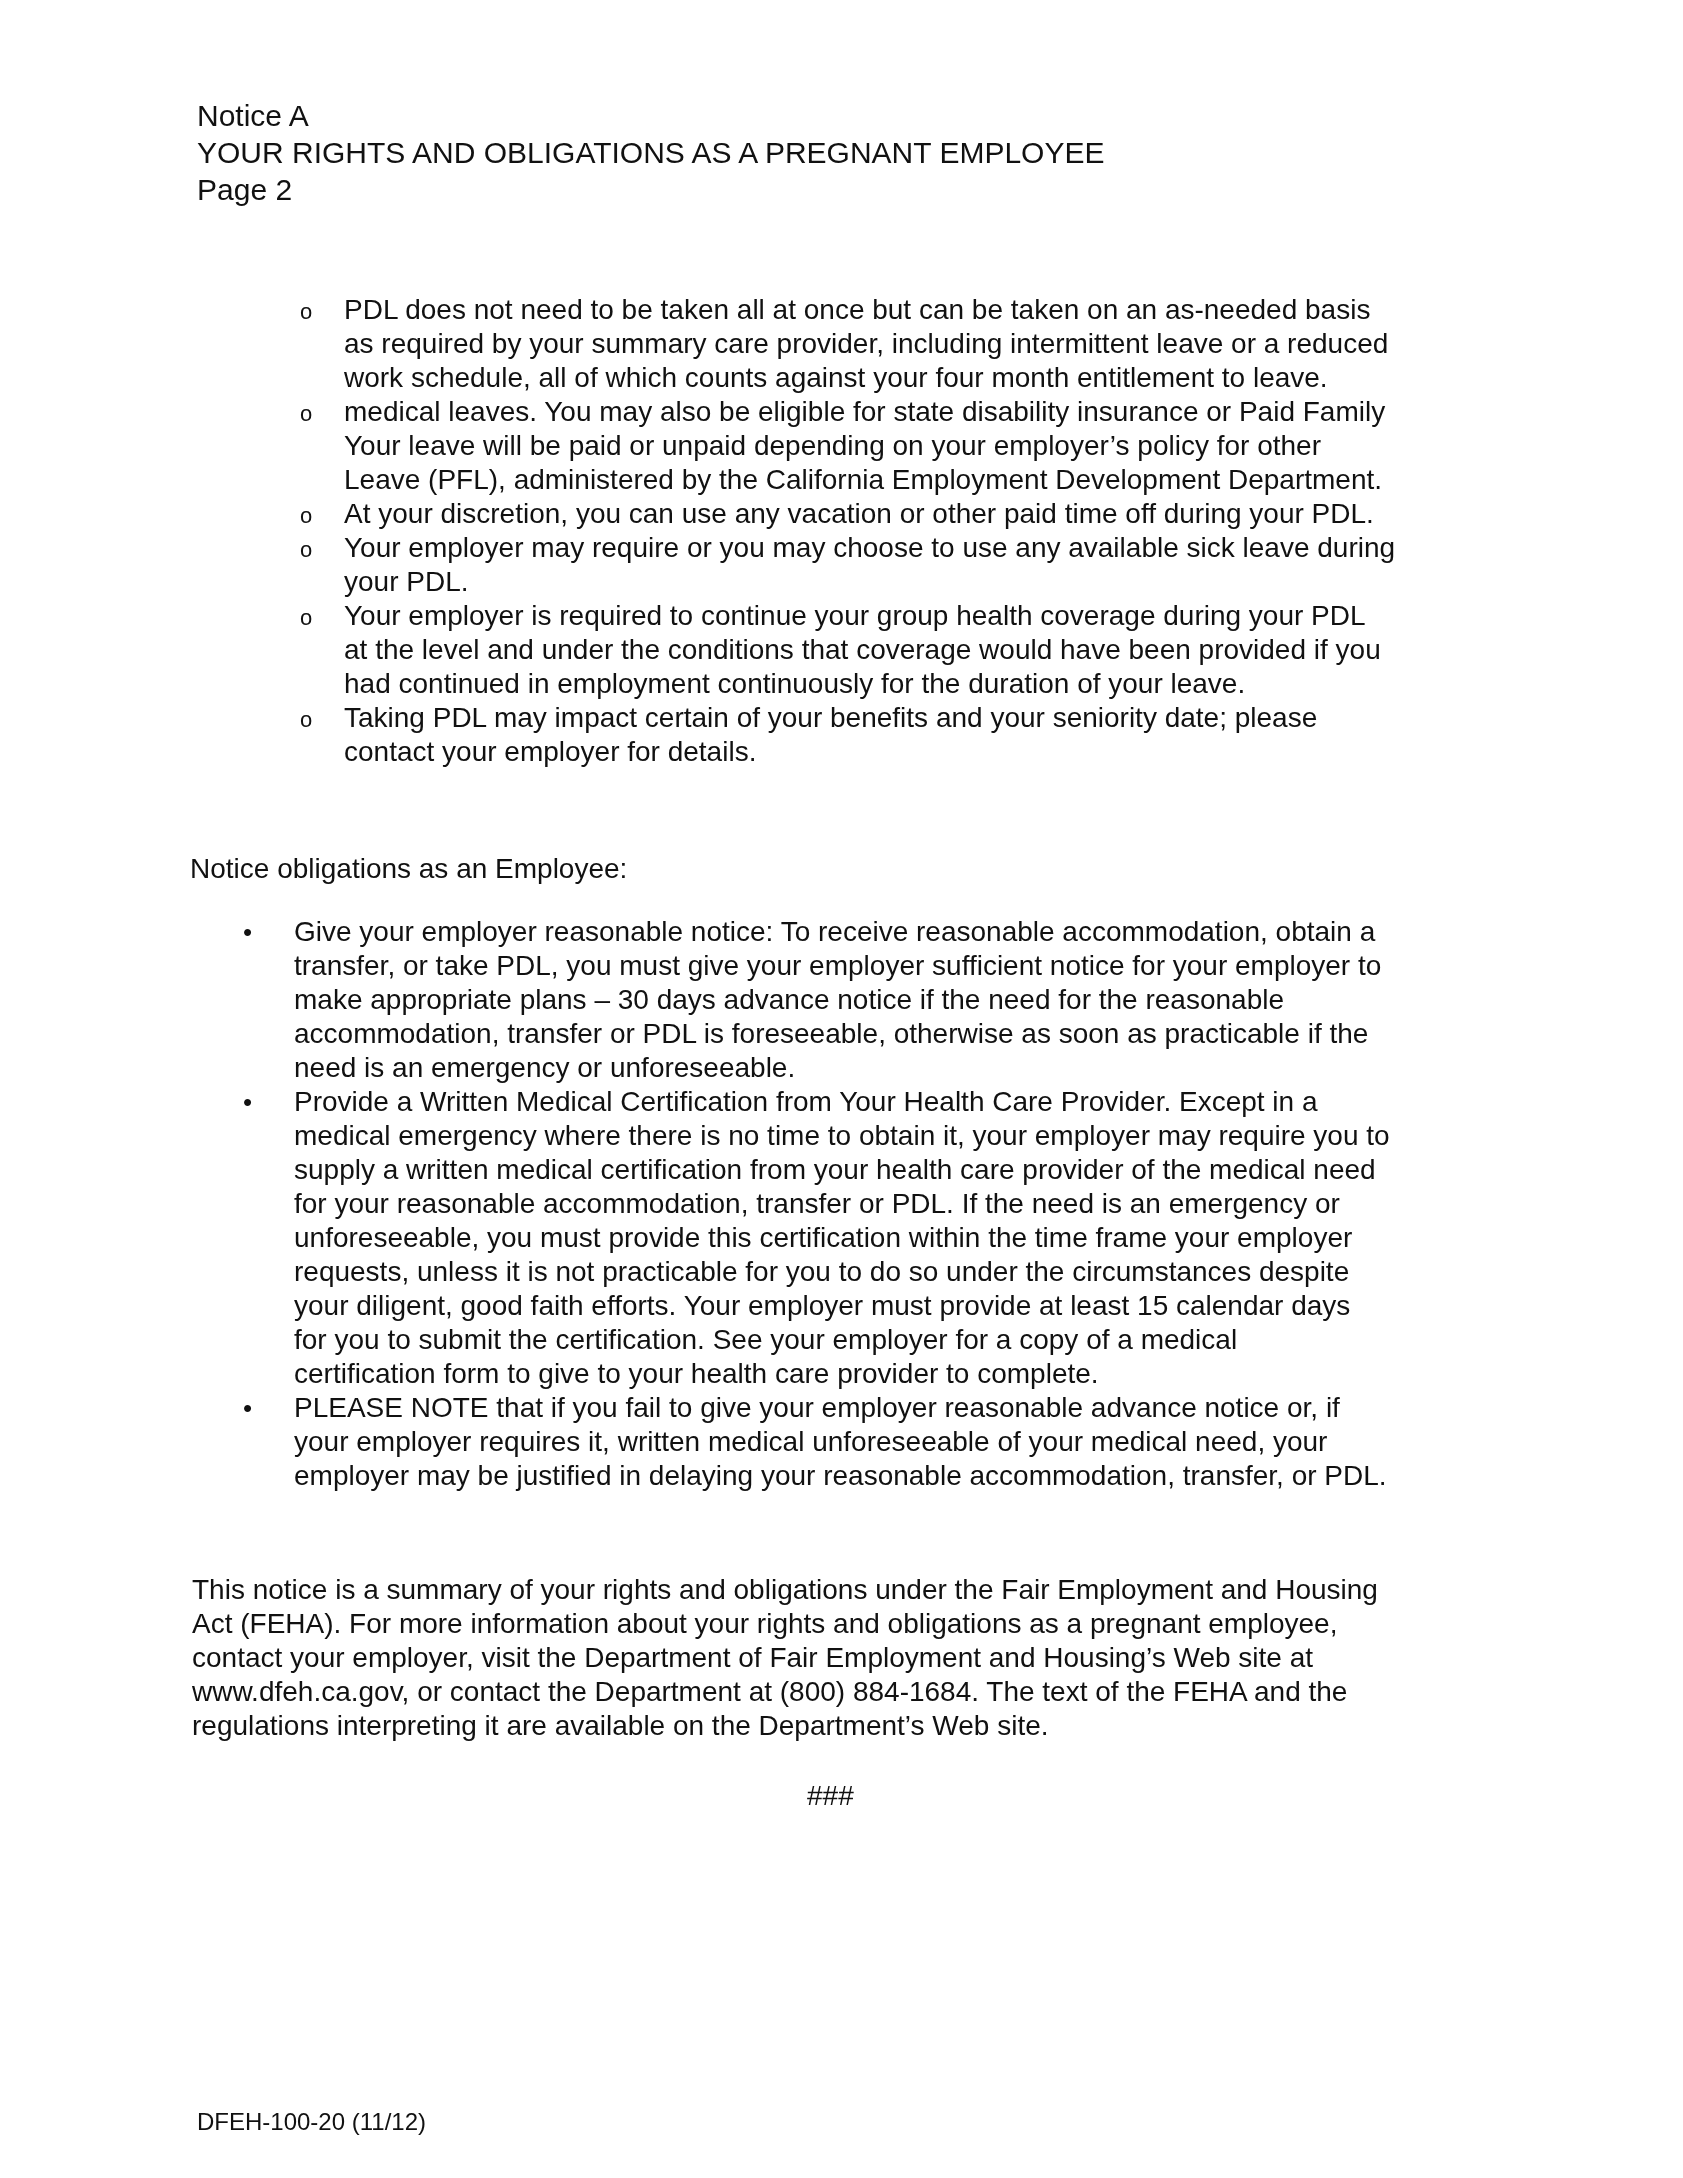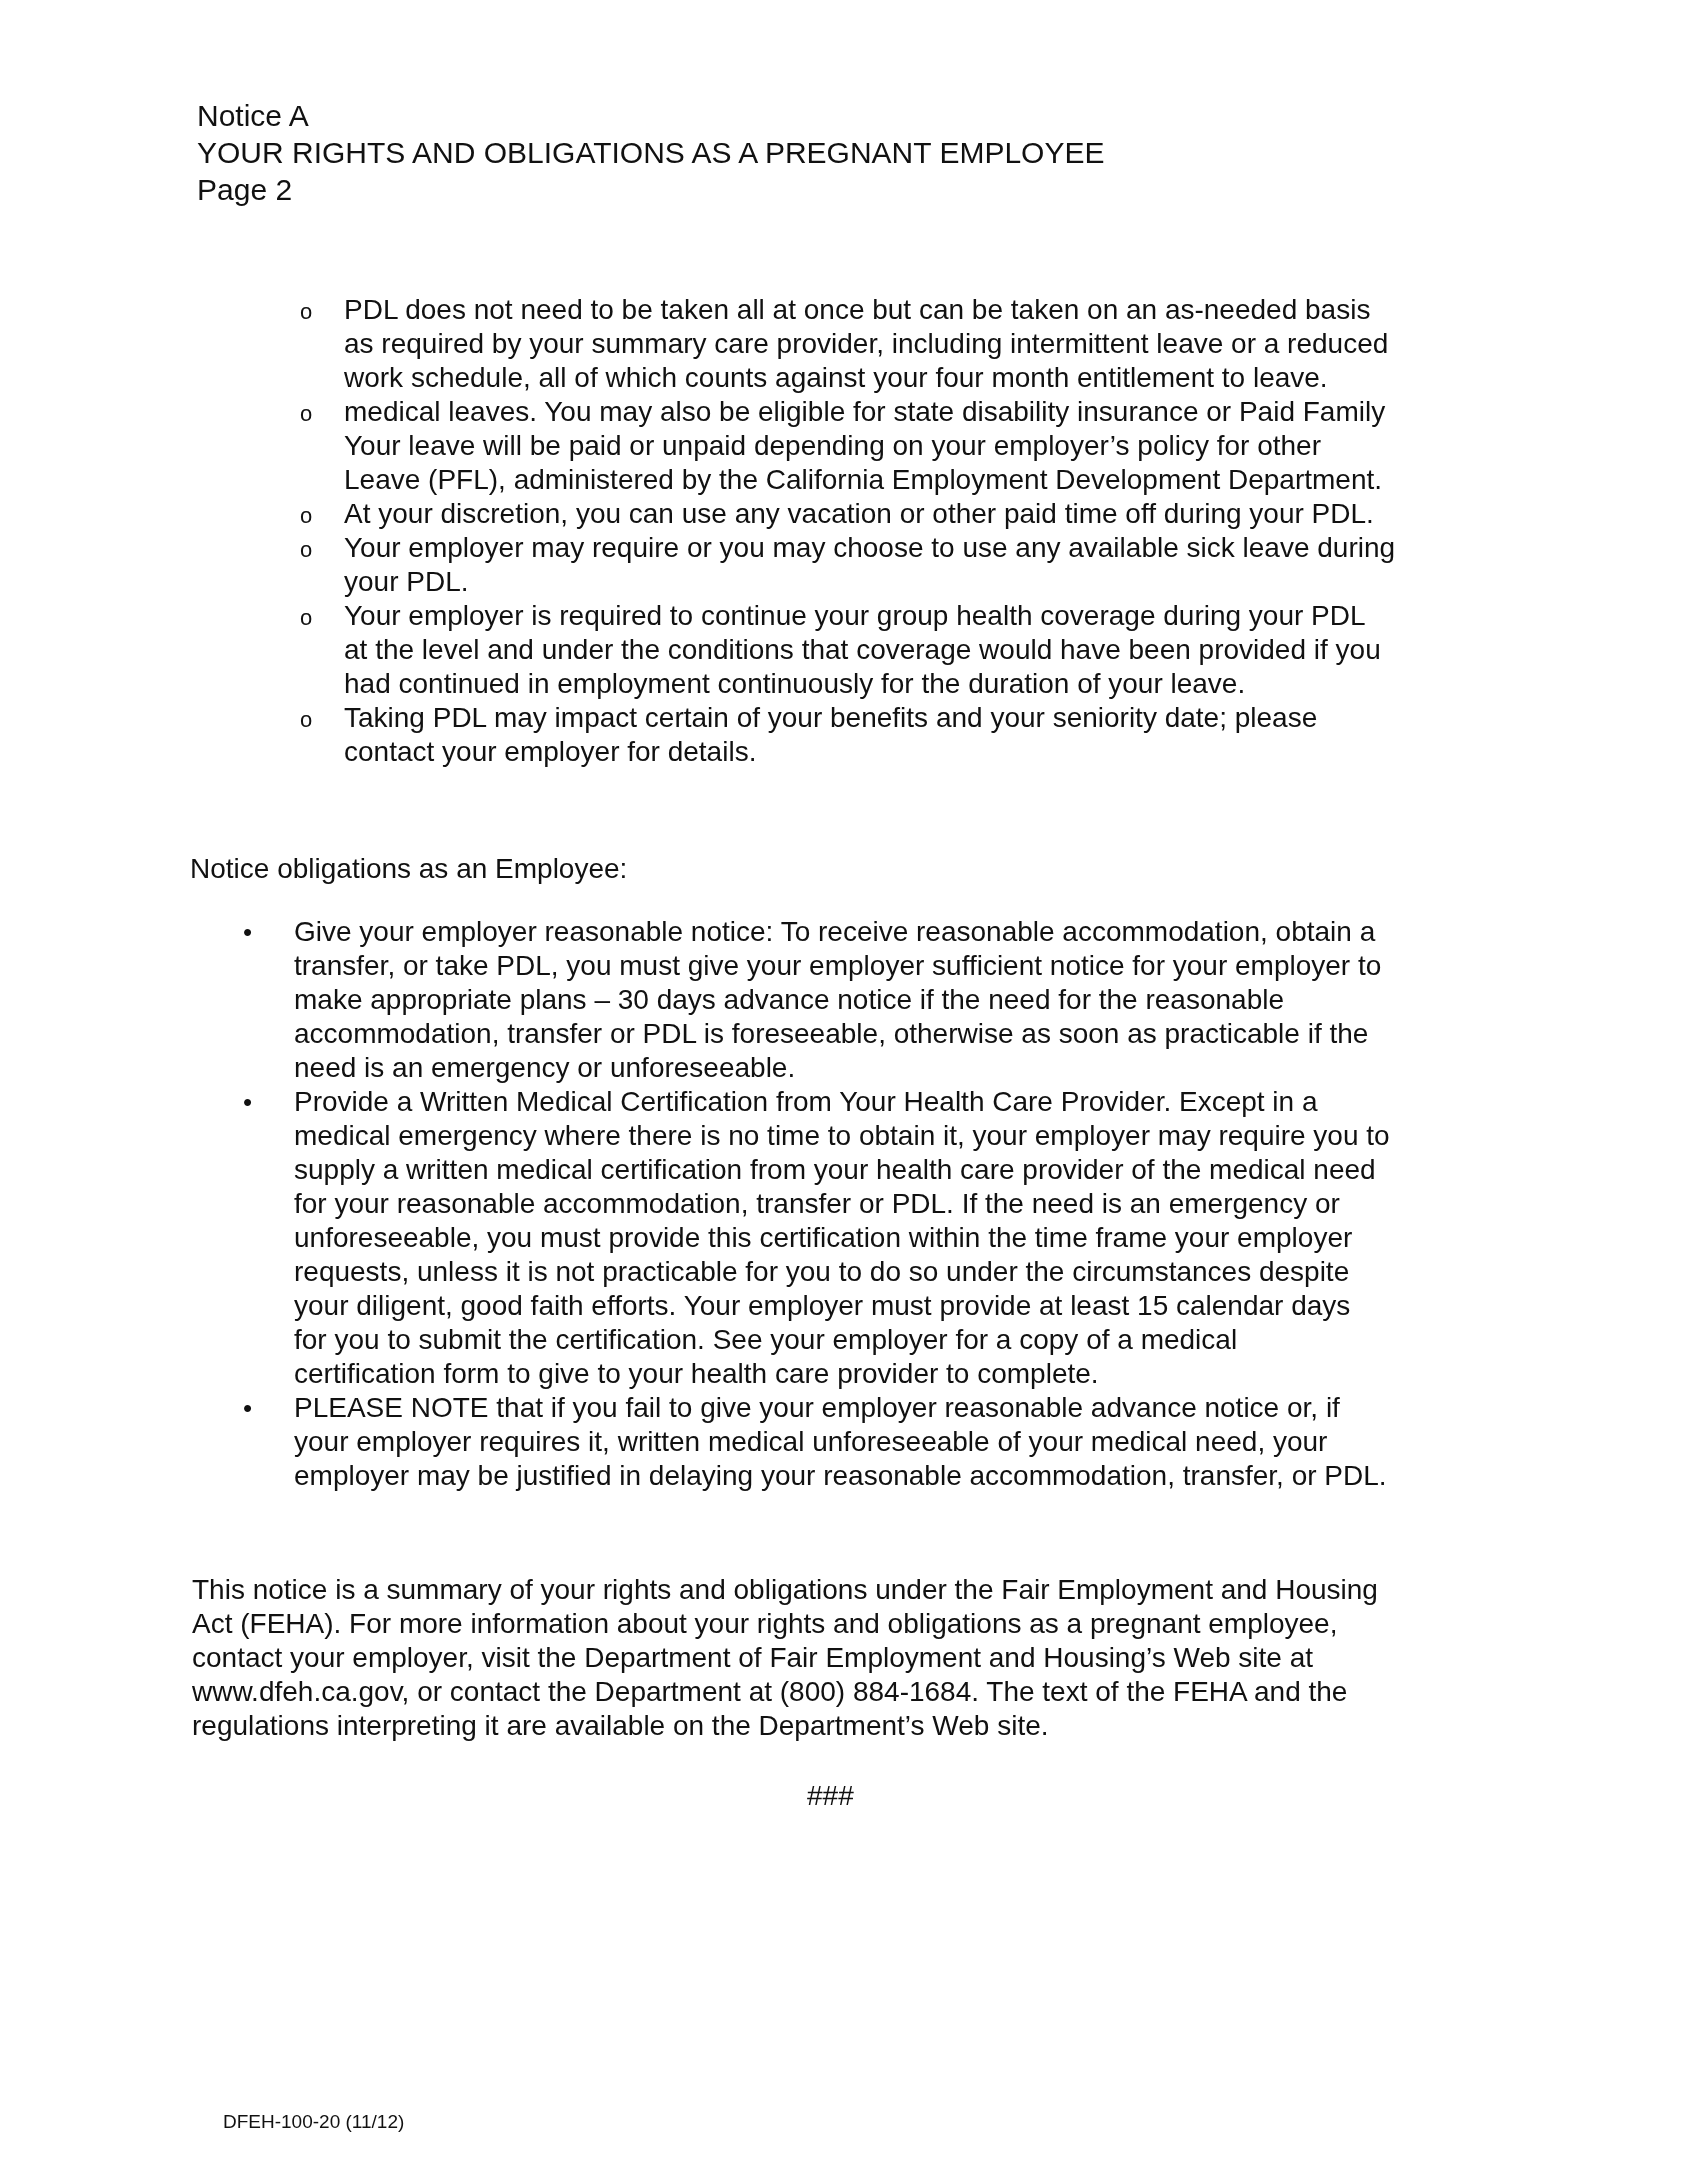--- a/index.html
+++ b/index.html
@@ -13,21 +13,21 @@
   .line { white-space: nowrap; font-size: 28px; line-height: 34px; }
   .sublist { left: 300px; top: 293px; }
   .subitem { position: relative; padding-left: 44px; }
   .subitem .marker { position: absolute; left: 0; top: 0; font-size: 22px; line-height: 38px; }
   .notice-head { left: 190px; top: 844px; font-size: 28px; line-height: 34px; white-space: nowrap; margin-top: 8px; }
   .bullist { left: 241px; top: 915px; }
   .bulitem { position: relative; padding-left: 53px; }
   .bulitem .marker { position: absolute; left: 2px; top: 0; font-size: 26px; line-height: 34px; }
   .summary { left: 192px; top: 1573px; }
   .endmark { left: 807px; top: 1779px; font-size: 28px; line-height: 34px; }
-  .footer { left: 197px; top: 2110px; font-size: 19px; line-height: 24px; white-space: nowrap; margin-left: 26px; }
+  .footer { left: 197px; top: 2110px; font-size: 24px; line-height: 24px; white-space: nowrap; }
 </style>
 </head>
 <body>
 
 <div class="abs header">
   <div>Notice A</div>
   <div>YOUR RIGHTS AND OBLIGATIONS AS A PREGNANT EMPLOYEE</div>
   <div>Page 2</div>
 </div>
 

